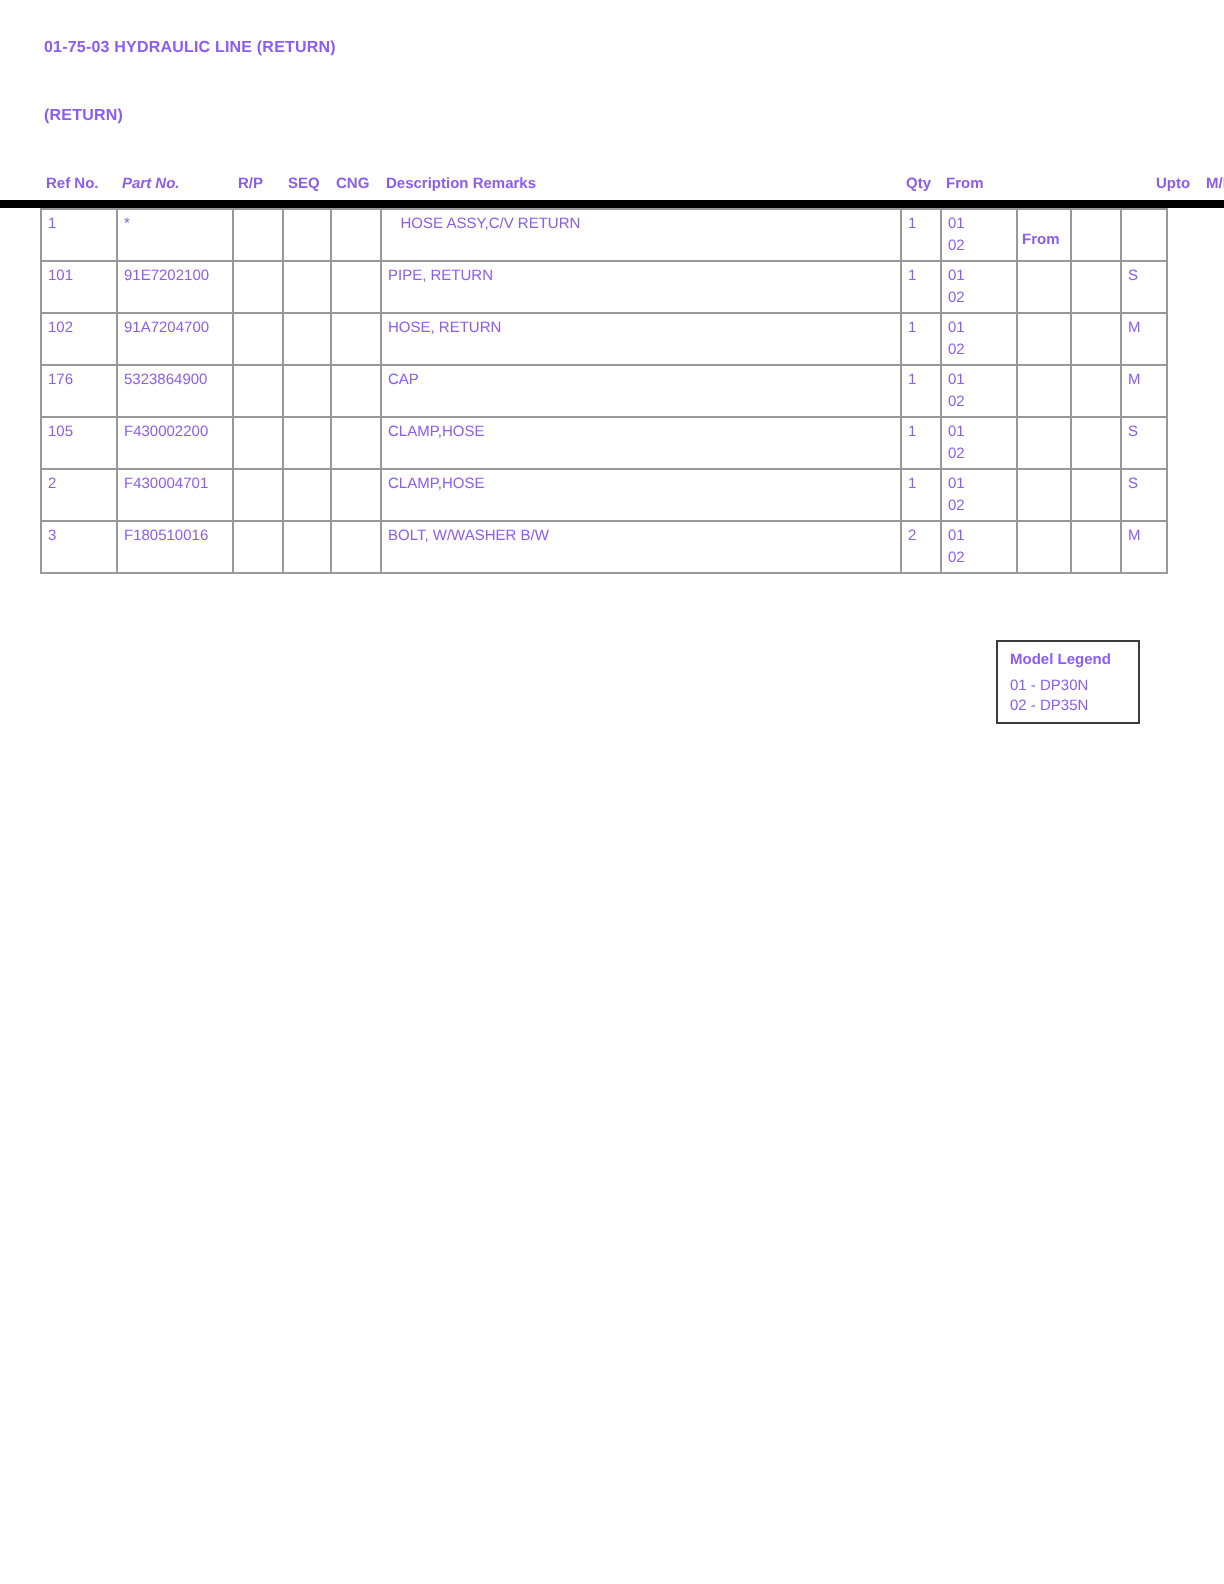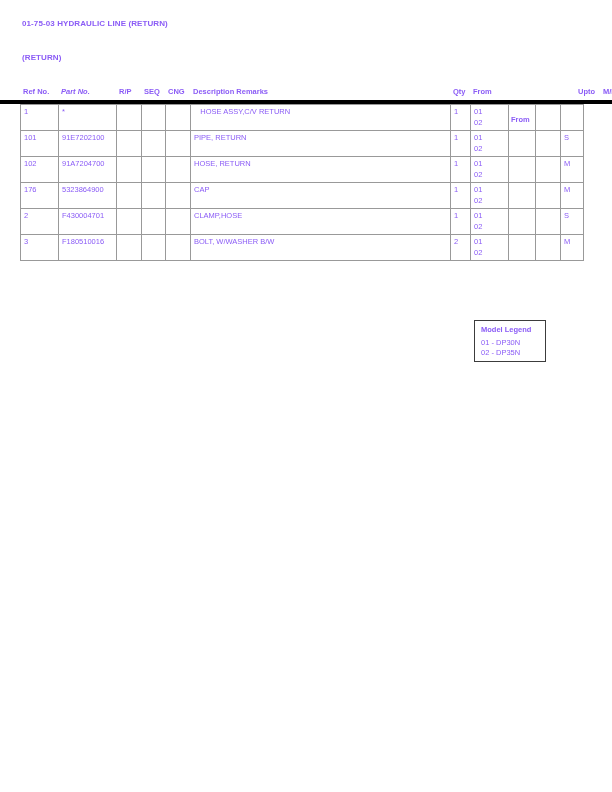--- a/index.html
+++ b/index.html
@@ -87,21 +87,21 @@
     border: 1px solid #999;
     vertical-align: top;
     padding: 2px 1px 0 3px;
     line-height: 10.5px;
     overflow: hidden;
   }
   .parts-table td.model-cell { white-space: pre-line; }
   .parts-table td.desc-cell  { white-space: pre-wrap; }
   .legend-box {
     position: absolute;
-    left: 474px;
+    left: 498px;
     top: 320px;
     width: 72px;
     height: 42px;
     box-sizing: border-box;
     border: 1.5px solid #3c3c3c;
     background: #fff;
     padding: 4px 0 0 6px;
     font-size: 7.5px;
   }
   .legend-title { font-weight: bold; line-height: 9px; margin-bottom: 3.5px; white-space: nowrap; }
@@ -200,20 +200,34 @@
           <td></td>
           <td class="desc-cell">CAP</td>
           <td>1</td>
           <td class="model-cell">01
 02</td>
           <td></td>
           <td></td>
           <td>M</td>
         </tr>
         <tr>
+          <td>105</td>
+          <td>F430002200</td>
+          <td></td>
+          <td></td>
+          <td></td>
+          <td class="desc-cell">CLAMP,HOSE</td>
+          <td>1</td>
+          <td class="model-cell">01
+02</td>
+          <td></td>
+          <td></td>
+          <td>S</td>
+        </tr>
+        <tr>
           <td>2</td>
           <td>F430004701</td>
           <td></td>
           <td></td>
           <td></td>
           <td class="desc-cell">CLAMP,HOSE</td>
           <td>1</td>
           <td class="model-cell">01
 02</td>
           <td></td>

